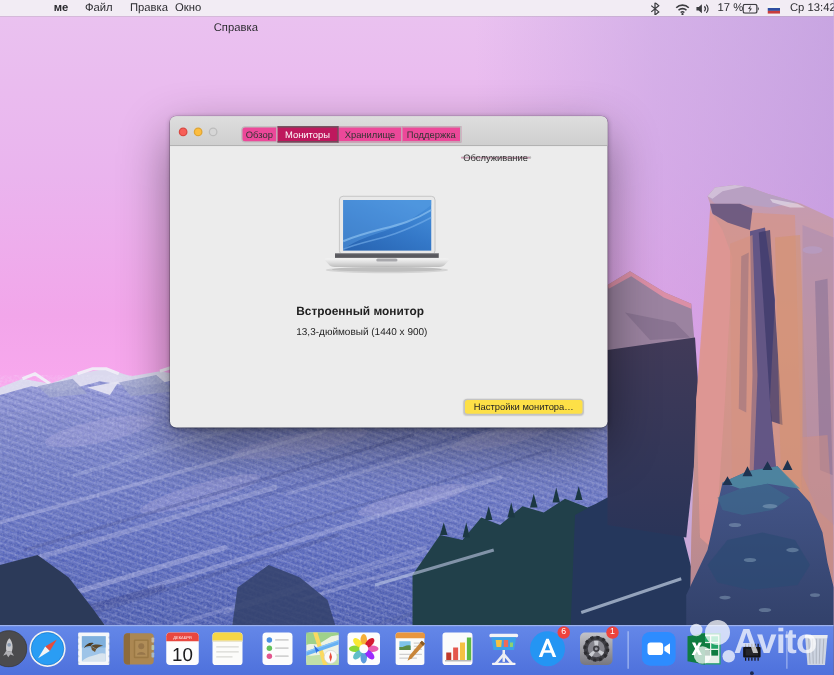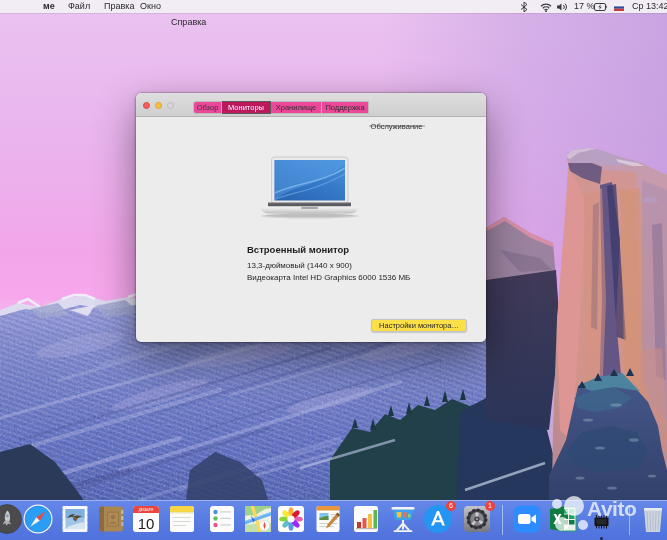--- a/index.html
+++ b/index.html
@@ -14,32 +14,32 @@
 #win { position:absolute; left:136px; top:93px; width:350px; height:249px; border-radius:5px;
   background:#ececec; box-shadow:0 0 0 0.5px rgba(0,0,0,0.25), 0 15px 40px rgba(0,0,0,0.45), 0 1px 4px rgba(0,0,0,0.3); }
 #titlebar { position:absolute; left:0; top:0; width:100%; height:24px; border-radius:5px 5px 0 0;
   background:linear-gradient(#dedede,#cfcfcf); border-bottom:1px solid #b3b3b3; }
 .tl { position:absolute; top:9px; width:7px; height:7px; border-radius:50%; }
 #tabs { position:absolute; left:193px; top:101px; height:13px; display:flex; font-size:7.5px; color:#333; }
 .tab { border:1px solid #bcbcbc; border-left:none; background:#ec4899; display:flex; align-items:center; justify-content:center; }
 .tab.first { border-left:1px solid #bcbcbc; border-radius:3px 0 0 3px; }
 .tab.last { border-radius:0 3px 3px 0; }
 .tab.sel { background:#be185d; color:#fff; border-color:#5a5a5a; }
-.wintext { position:absolute; left:111px; color:#1f1f1f; }
+.wintext { position:absolute; left:101px; color:#1f1f1f; }
 #btn { position:absolute; left:235px; top:226px; width:96px; height:13px; background:#fde047;
   border:1px solid #c3c3c3; border-radius:3px; font-size:7.5px; color:#262626; text-align:center; line-height:11px; box-shadow:0 0.5px 1px rgba(0,0,0,0.15); }
 
 #dock { position:absolute; left:0; top:500px; width:667px; height:40px;
   background:linear-gradient(#6487e8, #4e71dc);
   border-top:1px solid rgba(190,205,245,0.7); }
 .di { position:absolute; top:3px; width:30px; height:30px; }
 .badge { position:absolute; width:10px; height:10px; background:#ed433d; border-radius:50%;
   color:#fff; font-size:7px; text-align:center; line-height:10px; top:-2px; right:-3px; }
 
-#avito { position:absolute; left:587px; top:497px; font-size:21px; font-weight:bold;
+#avito { position:absolute; left:587px; top:497px; font-size:28px; font-weight:bold;
   color:rgba(255,255,255,0.72); letter-spacing:-0.5px; }
 </style>
 </head>
 <body>
 
 <svg id="wall" viewBox="0 0 667 540" preserveAspectRatio="none">
 <defs>
 <linearGradient id="sky" x1="0" y1="0" x2="0" y2="1">
   <stop offset="0" stop-color="#eac3f0"></stop>
   <stop offset="0.45" stop-color="#eab4ee"></stop>
@@ -260,21 +260,20 @@
     <path d="M15.5,44.5 C36,36 50,38 86,19" stroke="#79b2ec" stroke-width="1.2" fill="none" opacity="0.6"></path>
     <rect x="9" y="47.8" width="83" height="3.5" fill="#5a5a5f"></rect>
     <rect x="9" y="47.5" width="83" height="0.8" fill="#8a8a8e"></rect>
     <path d="M2.5,51.7 L98.5,51.7 Q101,51.7 99.8,53.6 L96.2,57.3 Q94.5,58.6 90,58.6 L11,58.6 Q6.5,58.6 4.8,57.3 L1.2,53.6 Q0,51.7 2.5,51.7 Z" fill="url(#mbbase)"></path>
     <rect x="42" y="51.7" width="17" height="2.4" rx="1.2" fill="#a8a8ac"></rect>
     <ellipse cx="50.5" cy="61" rx="49" ry="2.6" fill="#000000" opacity="0.10"></ellipse>
     <ellipse cx="50.5" cy="60.5" rx="44" ry="1.8" fill="#000000" opacity="0.10"></ellipse>
   </svg>
   <div class="wintext" style="top:151px; font-size:9.5px; font-weight:bold;">Встроенный монитор</div>
   <div class="wintext" style="top:167.5px; font-size:8px;">13,3-дюймовый (1440 x 900)</div>
-  <div class="wintext" style="top:179.5px; font-size:8px;">Видеокарта Intel HD Graphics 6000 1536 МБ</div>
   <div id="btn">Настройки монитора…</div>
 </div>
 
 <div id="dock">
 
   <svg class="di" style="left:-8px;" width="30" height="30" viewBox="0 0 30 30">
     <circle cx="15" cy="15" r="14.5" fill="#4b4b4e"></circle>
     <circle cx="15" cy="15" r="14.5" fill="none" stroke="#38383a" stroke-width="0.6"></circle>
     <path d="M15.5,6.5 C18,9 18.8,13.5 17.3,17.5 L13,16.5 C12.4,12.2 13.4,8.4 15.5,6.5 Z" fill="#c9c9cd"></path>
     <circle cx="15.3" cy="11.8" r="1.5" fill="#8a9ab0"></circle>

